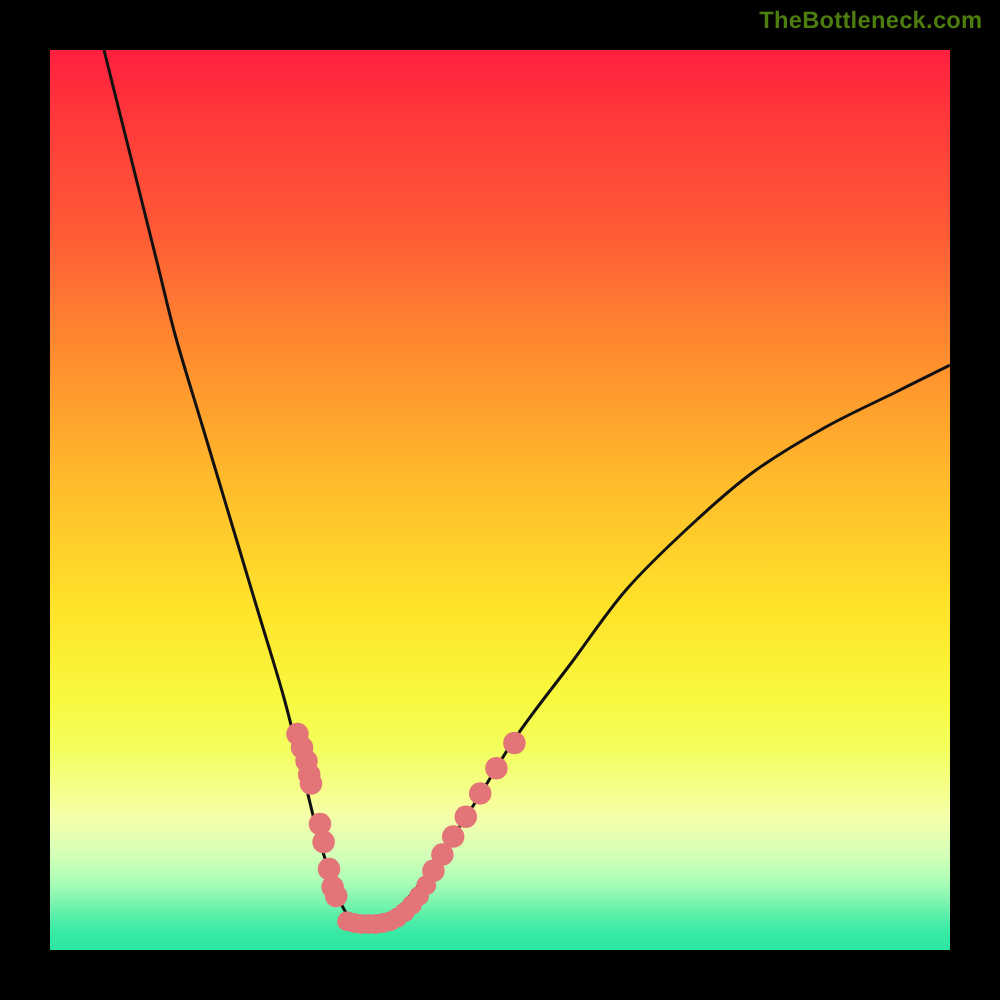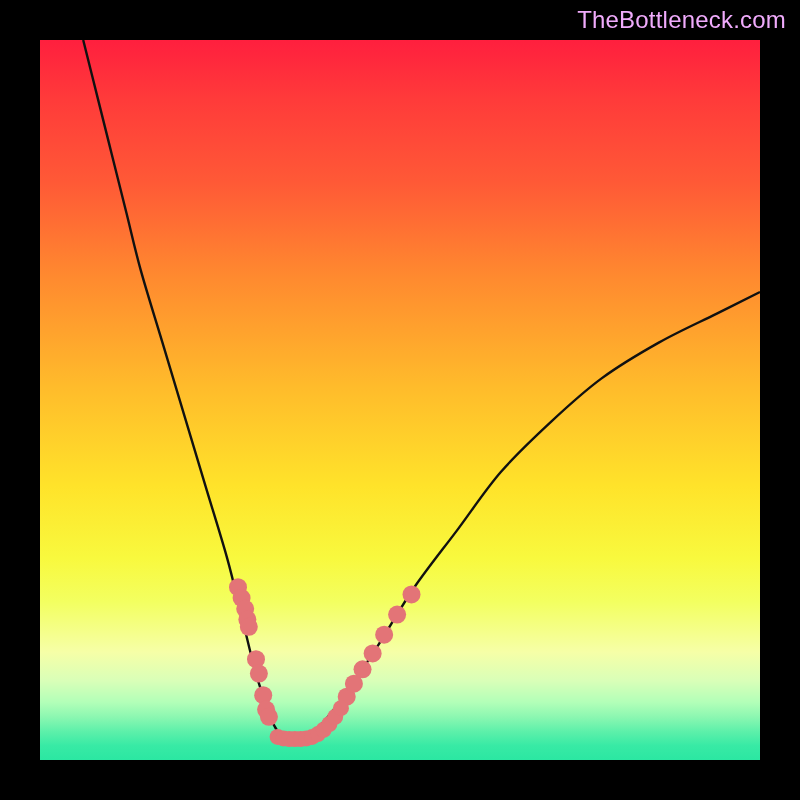--- a/index.html
+++ b/index.html
@@ -39,23 +39,23 @@
       #8cf7b1 94%,
       #5ef0aa 96%,
       #38eaa5 98%,
       #2be7a2 100%
     );
   }
   .watermark {
     position: absolute;
     top: 6px;
     right: 14px;
-    color: #f0abfc;
-    font-size: 24px;
-    font-weight: 400;
+    color: #4d7c0f;
+    font-size: 19px;
+    font-weight: 700;
     letter-spacing: 0.2px;
   }
   svg.curve {
     position: absolute;
     left: 0;
     top: 0;
     width: 720px;
     height: 720px;
   }
 </style>

